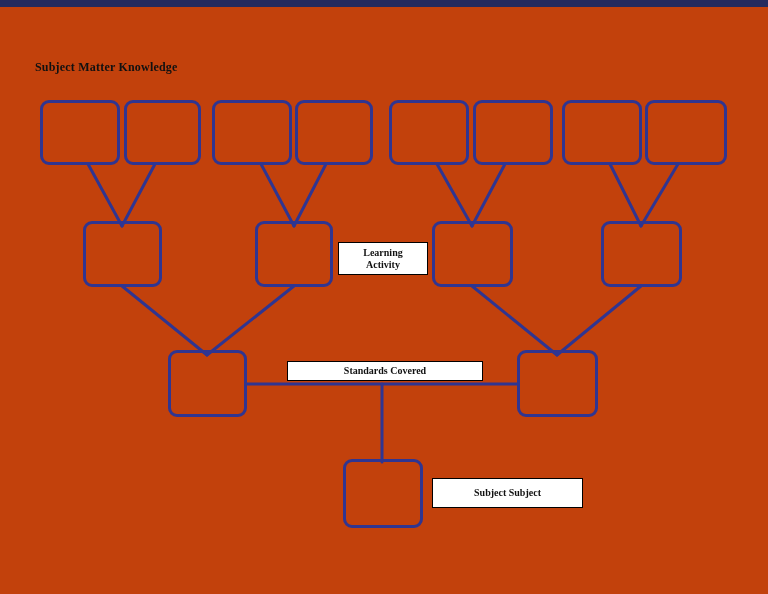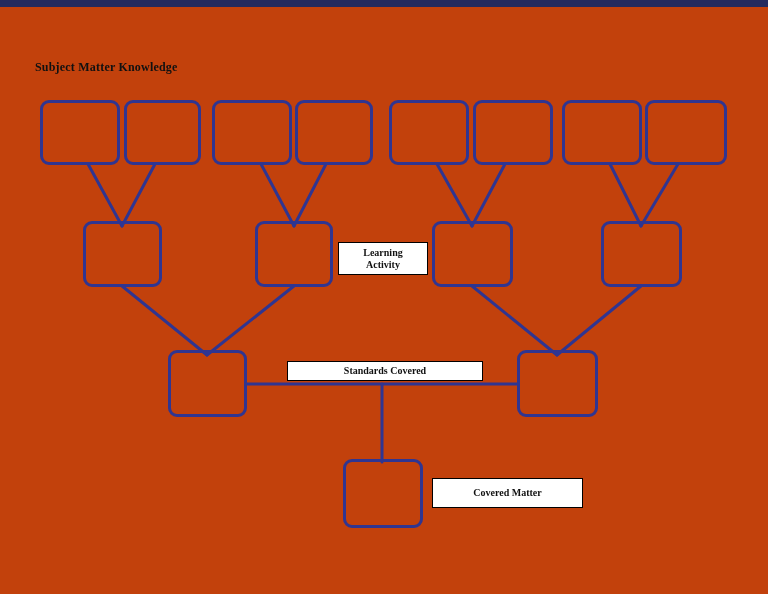--- a/index.html
+++ b/index.html
@@ -92,15 +92,15 @@
 
   <div class="node-box" style="left:168px;top:350px;width:79px;height:67px"></div>
   <div class="node-box" style="left:517px;top:350px;width:81px;height:67px"></div>
 
   <div class="node-box" style="left:343px;top:459px;width:80px;height:69px"></div>
 
   <div class="label-box label-learning">Learning Activity</div>
 
   <div class="label-box label-standards">Standards Covered</div>
 
-  <div class="label-box label-subject">Covered Matter</div>
+  <div class="label-box label-subject">Subject Subject</div>
 
 </div>
 
 </body></html>

